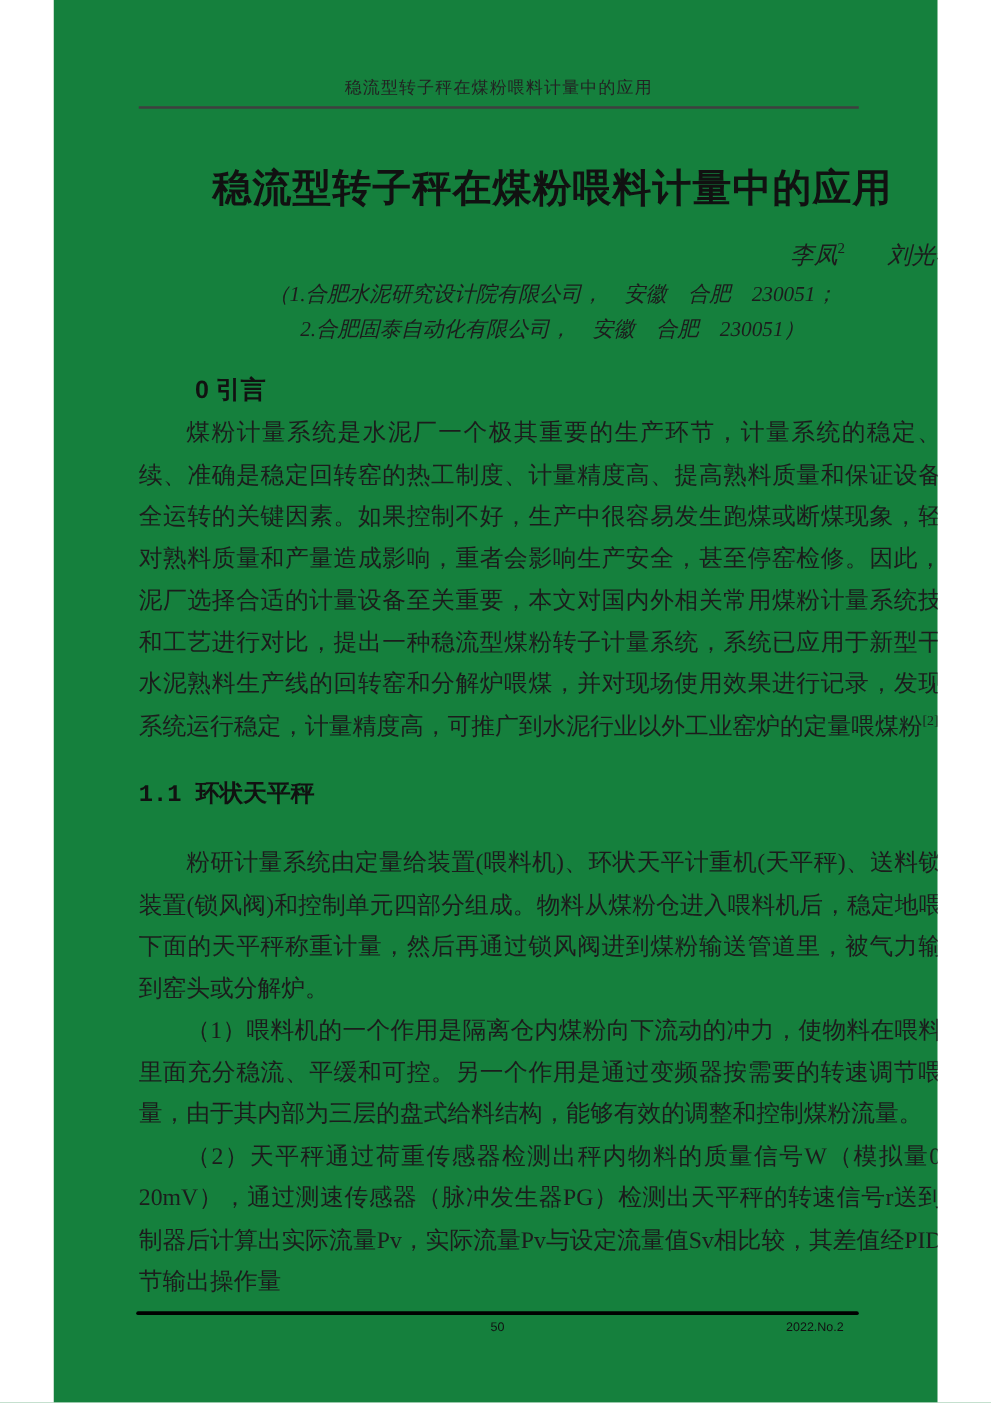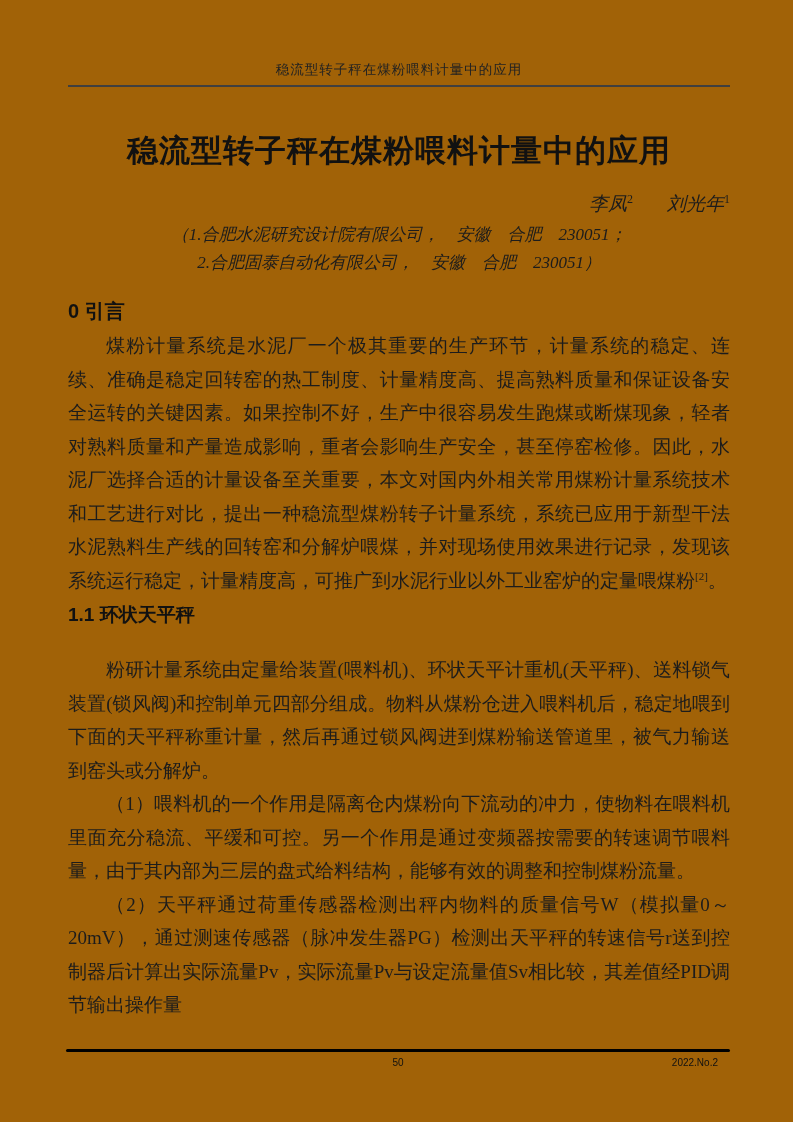--- a/index.html
+++ b/index.html
@@ -1,22 +1,22 @@
 <!DOCTYPE html>
 <html><head>
 <meta charset="utf-8">
 <style>
   * { margin: 0; padding: 0; box-sizing: border-box; }
   html, body { background: #ffffff; }
   .page {
     position: relative;
-    width: 793px;
+    width: 707px;
     height: 1122px;
     margin: 0 auto;
-    background: #a16207;
+    background: #15803d;
     font-family: "Liberation Serif", serif;
     color: #1c1c1c;
     overflow: hidden;
   }
   
   .running-header {
     position: absolute;
     top: 60px;
     left: 68px;
     right: 63px;
@@ -64,25 +64,25 @@
     line-height: 28px;
     font-style: italic;
   }
   h2.sec-heading {
     font-family: "Liberation Sans", sans-serif;
     font-weight: bold;
     font-size: 20px;
     line-height: 28px;
     color: #111111;
   }
-  .h-intro { margin-top: 20px; }
+  .h-intro { margin-top: 20px; margin-left: 45px; }
   .h-sec1  { margin-top: 14px; }
   h3.subsec-heading {
-    margin-top: 4px;
-    font-family: Liberation Sans, sans-serif;
+    margin-top: 24px;
+    font-family: Liberation Mono, monospace;
     font-weight: bold;
     font-size: 19px;
     line-height: 28px;
     color: #111111;
   }
   p.body {
     font-size: 19px;
     line-height: 33.5px;
     text-align: justify;
     text-indent: 2em;

